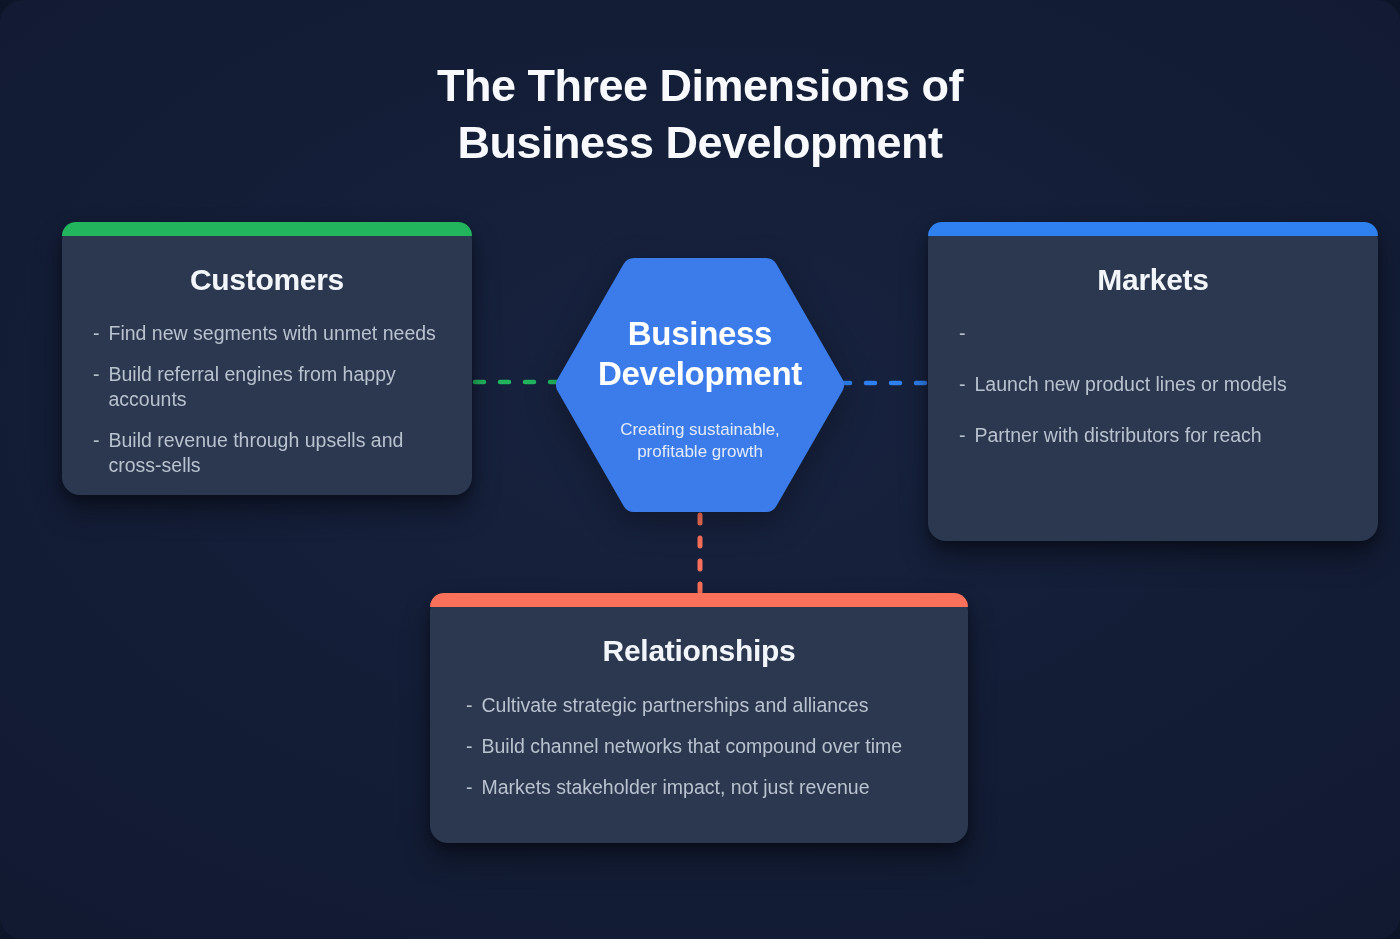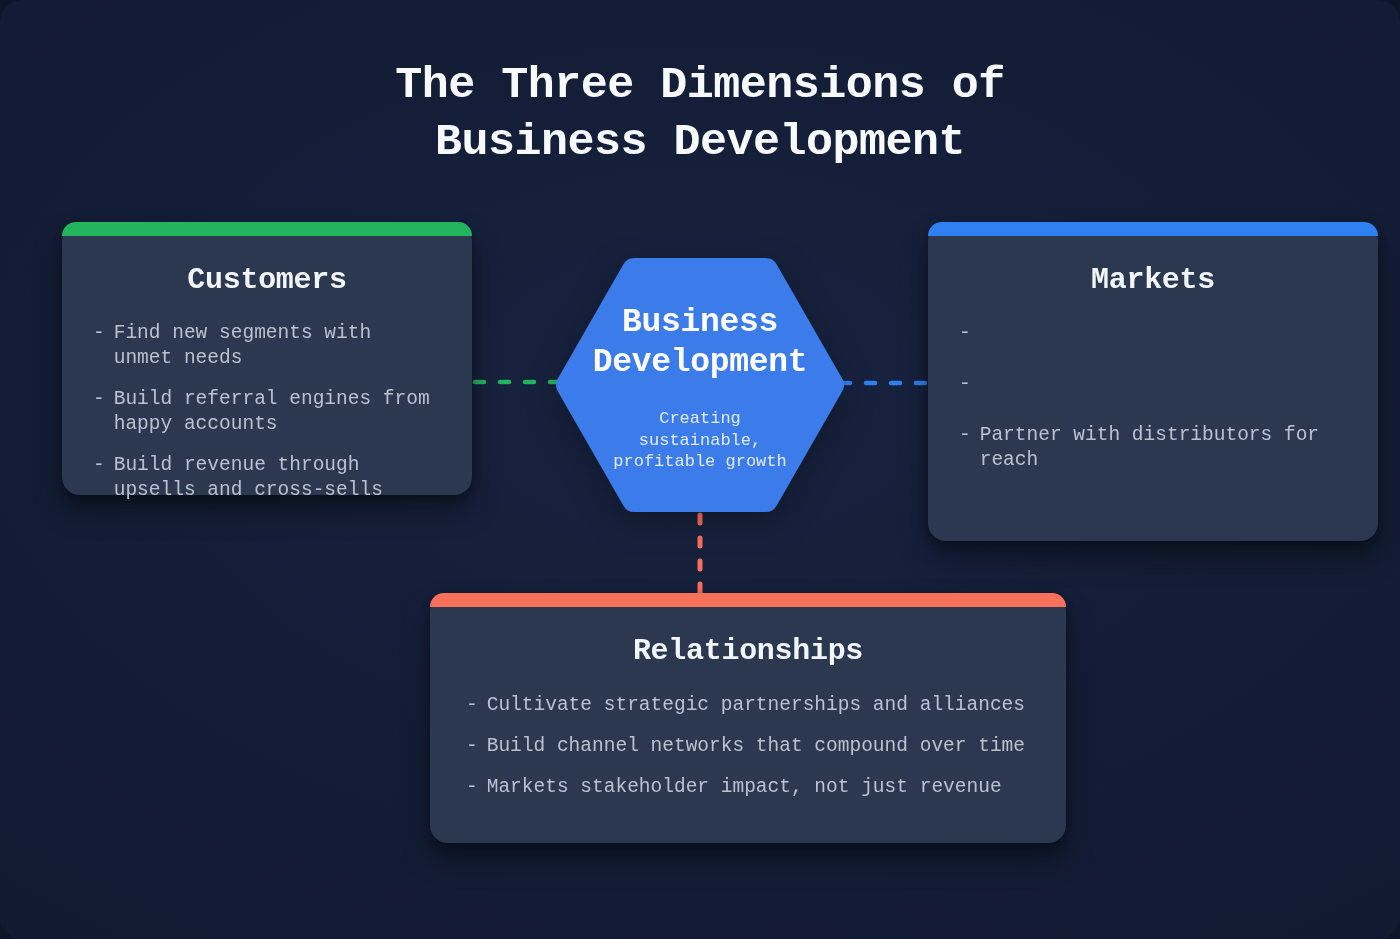--- a/index.html
+++ b/index.html
@@ -2,21 +2,21 @@
 <html><head>
 <meta charset="utf-8">
 <style>
   * { margin: 0; padding: 0; box-sizing: border-box; }
   html, body { background: #0d1528; }
   .canvas {
     position: relative;
     width: 1400px;
     height: 939px;
     overflow: hidden;
-    font-family: Liberation Mono, monospace;
+    font-family: Liberation Sans, sans-serif;
     background: radial-gradient(ellipse 1100px 700px at 50% 42%, #182340 0%, #131d36 55%, #111a31 100%);
     border-radius: 23px;
   }
   
   .main-title {
     position: absolute;
     top: 57px;
     left: 0;
     width: 100%;
     text-align: center;
@@ -145,39 +145,40 @@
 
   <section class="card card-markets" style="left:928px; top:222px; width:450px; height:319px;">
     <div class="card-accent" style="background: rgb(47, 128, 241);"></div>
     <h2 class="card-title">Markets</h2>
     <div class="bullets">
       <div class="bullet">
         <span class="dash">-</span>
       </div>
       <div class="bullet">
         <span class="dash">-</span>
+        <span>Launch new product lines or models</span>
       </div>
       <div class="bullet">
         <span class="dash">-</span>
         <span>Partner with distributors for reach</span>
       </div>
     </div>
   </section>
 
   <div class="hexagon-wrap">
     <svg viewBox="0 0 288 254">
       <polygon points="12,127 78,12 210,12 276,127 210,242 78,242" stroke-width="24" stroke-linejoin="round" style="fill: rgb(59, 124, 234); stroke: rgb(59, 124, 234);"></polygon>
     </svg>
     <div class="hex-text">
       <div class="hex-title">Business Development</div>
       <div class="hex-subtitle">Creating sustainable, profitable growth</div>
     </div>
   </div>
 
-  <section class="card card-relationships" style="left:430px; top:593px; width:636px; height:250px;">
+  <section class="card card-relationships" style="left:430px; top:593px; width:538px; height:250px;">
     <div class="card-accent" style="background: rgb(249, 113, 90);"></div>
     <h2 class="card-title">Relationships</h2>
     <div class="bullets">
       <div class="bullet">
         <span class="dash">-</span>
         <span>Cultivate strategic partnerships and alliances</span>
       </div>
       <div class="bullet">
         <span class="dash">-</span>
         <span>Build channel networks that compound over time</span>

